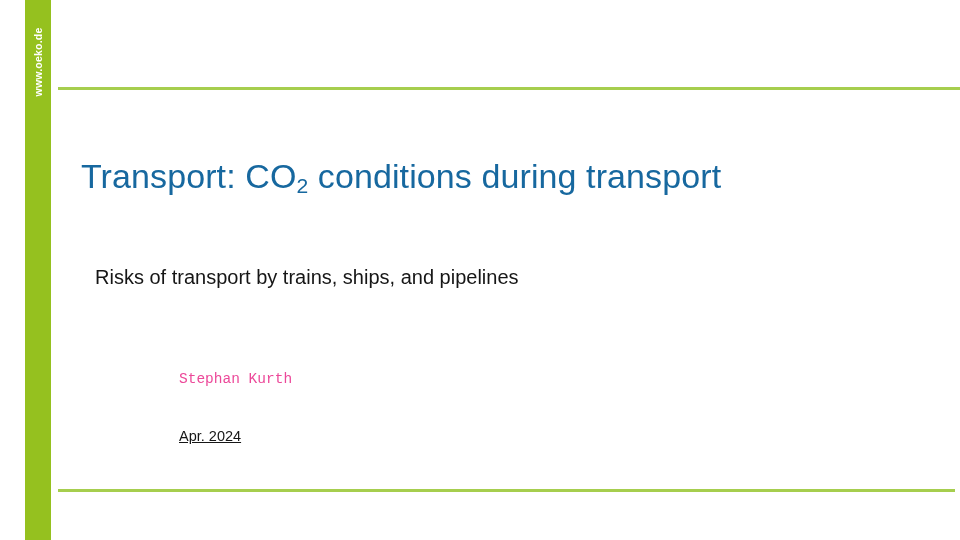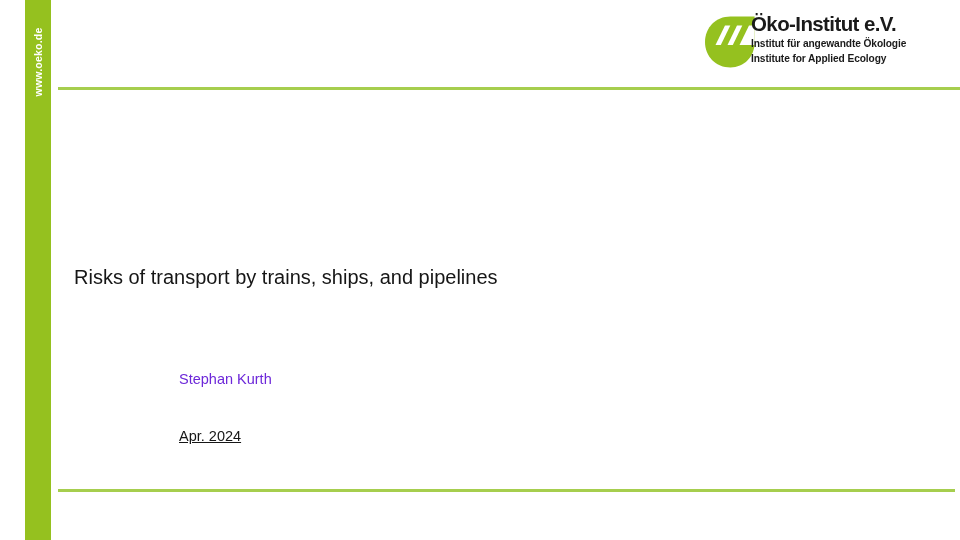--- a/index.html
+++ b/index.html
@@ -117,34 +117,35 @@
     white-space: nowrap;
   }
   .title sub {
     font-size: 0.62em;
     vertical-align: baseline;
     position: relative;
     top: 0.26em;
   }
   .subtitle {
     position: absolute;
-    left: 74px;
+    left: 95px;
     top: 266px;
     font-size: 20px;
     color: #161616;
     white-space: nowrap;
     text-align: center;
   }
   .author {
     position: absolute;
     left: 179px;
     top: 371px;
     font-size: 14.5px;
-    color: #6d28d9;
+    color: #ec4899;
     white-space: nowrap;
+    font-family: Liberation Mono, monospace;
   }
   .date {
     position: absolute;
     left: 179px;
     top: 428px;
     font-size: 14.5px;
     color: #161616;
     white-space: nowrap;
     text-decoration: underline;
   }
@@ -156,33 +157,23 @@
 
   <div class="side-bar">
     <div class="side-bar-url">
       <span>www.oeko.de</span>
     </div>
   </div>
 
   <div class="rule rule-top"></div>
   <div class="rule rule-bottom"></div>
 
-  <div class="logo">
-    <svg class="logo-mark" viewBox="0 0 54 54">
-      <path d="M27.4 1.5 C12.8 1.5 2.0 12.6 2.0 27.0 C2.0 41.4 12.8 52.5 27.4 52.5 C41.0 52.5 51.6 41.9 51.6 27.6 L51.6 1.5 Z" fill="#95c11f"></path>
-      <path d="M12.5 30.0 L22.0 10.5 L27.3 10.5 L17.8 30.0 Z" fill="#ffffff"></path>
-      <path d="M24.5 30.0 L34.0 10.5 L39.3 10.5 L29.8 30.0 Z" fill="#ffffff"></path>
-      <path d="M36.5 30.0 L46.0 10.5 L51.6 10.5 L51.6 30.0 Z" fill="#ffffff"></path>
-    </svg>
-    <div class="logo-text">
-      <div class="logo-title">Öko-Institut e.V.</div>
-      <div class="logo-sub">Institut für angewandte Ökologie</div>
-      <div class="logo-sub">Institute for Applied Ecology</div>
-    </div>
+
+  <div class="title">
+    <span>Transport: CO</span><sub>2</sub><span> conditions during transport</span>
   </div>
-
 
   <div class="subtitle">Risks of transport by trains, ships, and pipelines</div>
 
   <div class="author">Stephan Kurth</div>
   <div class="date">Apr. 2024</div>
 
 </div>
 
 </body></html>

